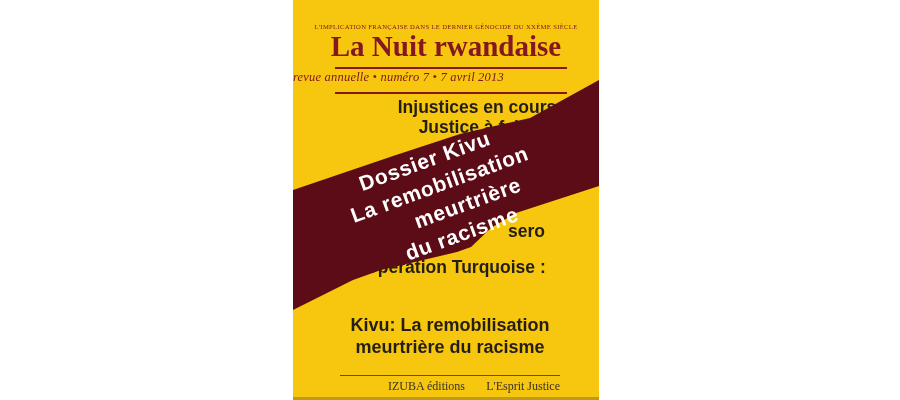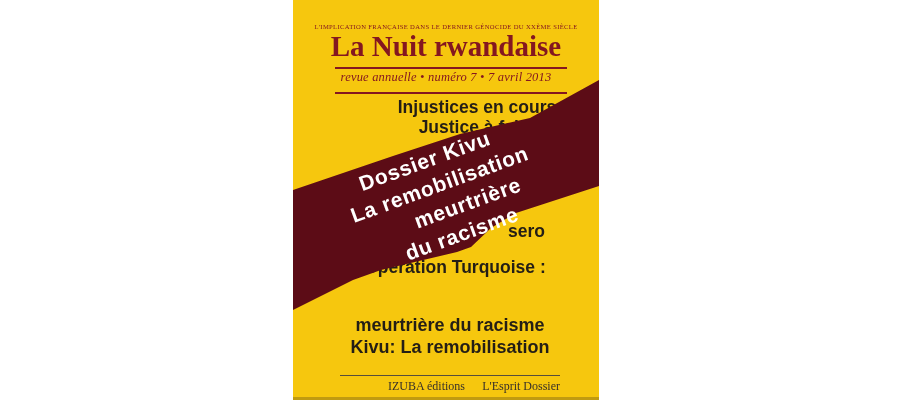--- a/index.html
+++ b/index.html
@@ -18,21 +18,21 @@
   
   .topline{position:absolute;top:23px;left:0;width:100%;text-align:center;
            font-family:"Liberation Serif",serif;font-size:6.6px;letter-spacing:0.35px;
            color:var(--red);white-space:nowrap;}
   .title{position:absolute;top:30px;left:0;width:100%;text-align:center;
          font-family:"Liberation Serif",serif;font-weight:bold;font-size:29px;
          color:var(--red);white-space:nowrap;}
   .rule{position:absolute;left:42px;right:32px;height:2px;background:var(--red);}
   .rule-top{top:67px;}
   .rule-bottom{top:92px;}
-  .subtitle{position:absolute;top:70px;left:0;width:100%;text-align:center;
+  .subtitle{position:absolute;top:70px;left:0;width:100%;text-align:left;
             font-family:"Liberation Serif",serif;font-style:italic;font-size:12.5px;
             letter-spacing:0.2px;color:var(--red);white-space:nowrap;}
 
   
   .c-entry{position:absolute;left:0;width:100%;text-align:center;
            font-weight:bold;color:var(--ink);white-space:nowrap;}
   .entry-injustices{top:97px;font-size:17.5px;line-height:20px;transform:translateX(31px);}
   .frag-sero{position:absolute;left:199px;top:221px;font-size:17.5px;font-weight:bold;color:var(--ink);margin-left:16px;}
   .entry-turquoise{top:257px;font-size:17.5px;line-height:21px;transform:translateX(9px);}
   .entry-kivu{top:315px;font-size:18px;line-height:21.5px;transform:translateX(4px);}
@@ -80,36 +80,36 @@
       <div>Justice à faire</div>
     </div>
 
     <div class="frag-sero">sero</div>
 
     <div class="c-entry entry-turquoise">
       <div>Opération Turquoise :</div>
     </div>
 
     <div class="c-entry entry-kivu">
+      <div>Kivu: La remobilisation</div>
       <div>meurtrière du racisme</div>
-      <div>Kivu: La remobilisation</div>
     </div>
 
     <div class="banner"></div>
 
     <div class="banner-text">
       <span class="bl bl1">Dossier Kivu</span>
       <span class="bl bl2">La remobilisation</span>
       <span class="bl bl3">meurtrière</span>
       <span class="bl bl4">du racisme</span>
     </div>
 
     <div class="footer-rule"></div>
 
     <div class="publishers">
       <span>IZUBA éditions</span>
-      <span>L'Esprit Dossier</span>
+      <span>L'Esprit Justice</span>
     </div>
 
     <div class="bottom-edge"></div>
 
   </div>
 </div>
 
 </body></html>

